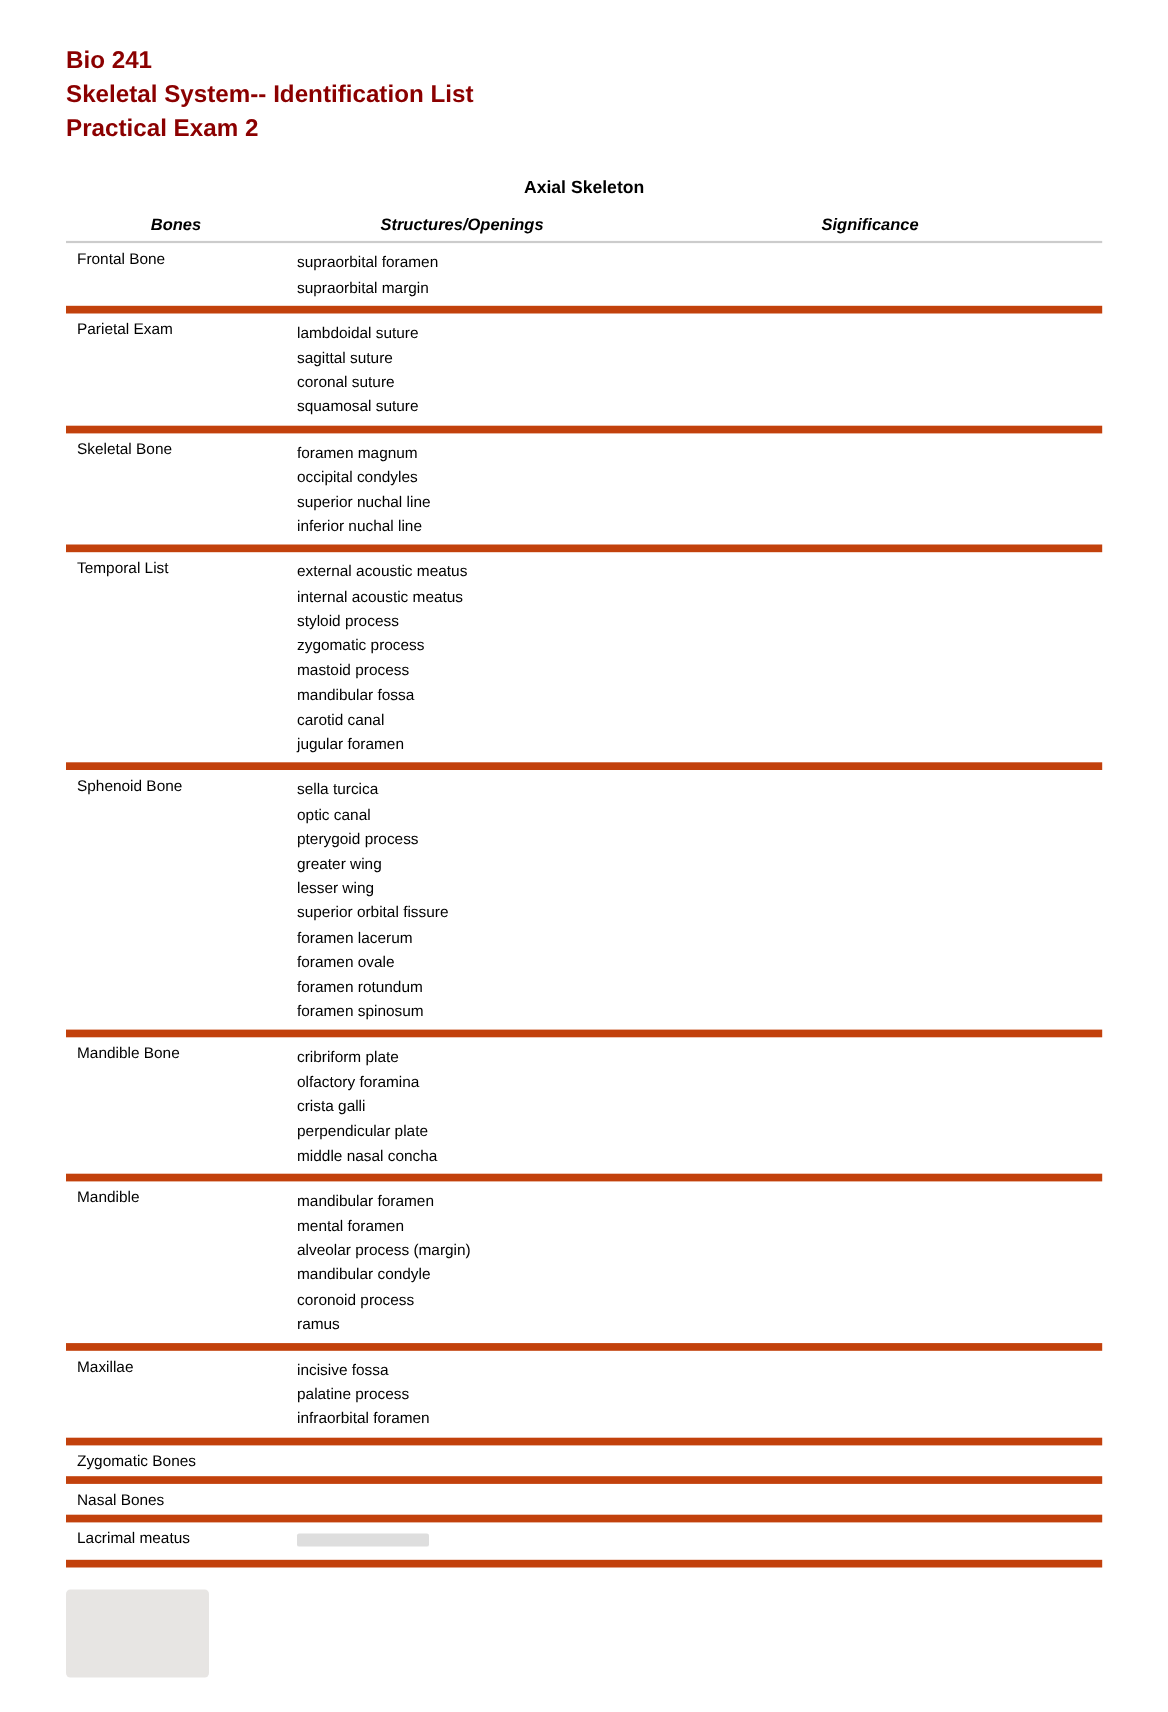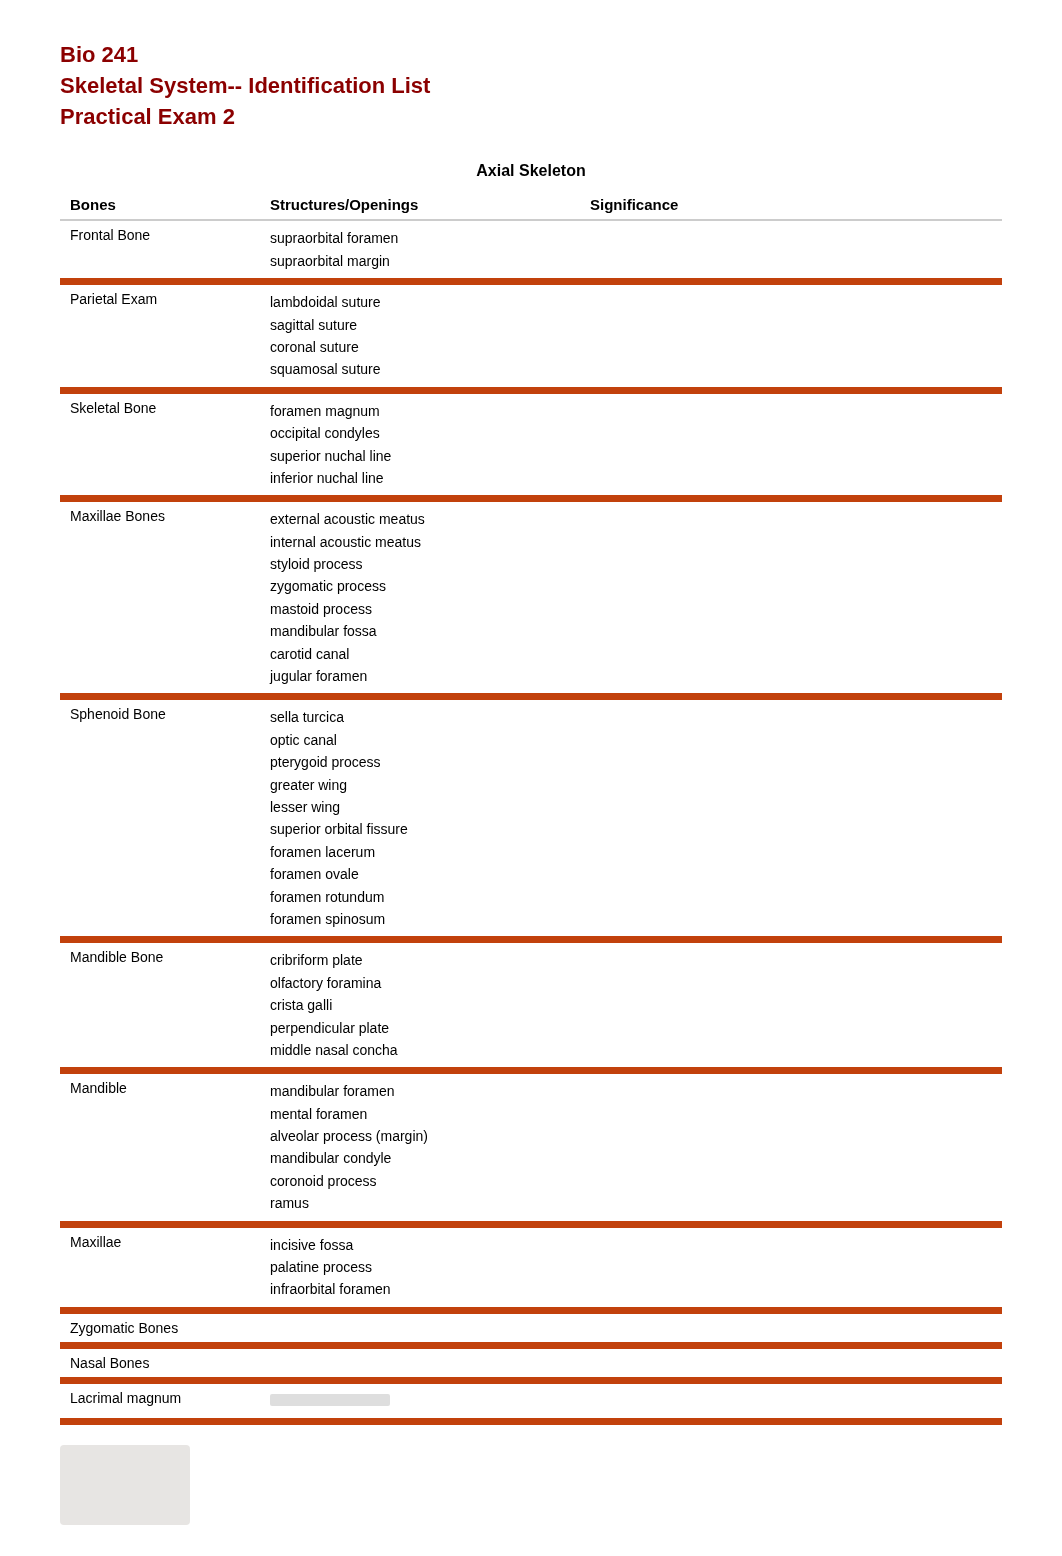--- a/index.html
+++ b/index.html
@@ -34,22 +34,23 @@
     }
     table {
       width: 100%;
       border-collapse: collapse;
       margin-bottom: 20px;
     }
     thead tr {
       border-bottom: 2px solid #ccc;
     }
     th {
+      font-style: italic;
       font-weight: bold;
-      text-align: left;
+      text-align: center;
       padding: 6px 10px;
       font-size: 15px;
     }
     td {
       padding: 6px 10px;
       vertical-align: top;
       border-bottom: 7px solid #c2410c;
     }
     td:first-child {
       width: 200px;
@@ -120,21 +121,21 @@
       </tr>
       <tr>
         <td>Skeletal Bone</td>
         <td class="structures">foramen magnum
 occipital condyles
 superior nuchal line
 inferior nuchal line</td>
         <td></td>
       </tr>
       <tr>
-        <td>Maxillae Bones</td>
+        <td>Temporal List</td>
         <td class="structures">external acoustic meatus
 internal acoustic meatus
 styloid process
 zygomatic process
 mastoid process
 mandibular fossa
 carotid canal
 jugular foramen</td>
         <td></td>
       </tr>
@@ -182,20 +183,20 @@
         <td>Zygomatic Bones</td>
         <td class="structures"></td>
         <td></td>
       </tr>
       <tr>
         <td>Nasal Bones</td>
         <td class="structures"></td>
         <td></td>
       </tr>
       <tr>
-        <td>Lacrimal magnum</td>
+        <td>Lacrimal meatus</td>
         <td class="structures"><span class="blurred-area"></span></td>
         <td></td>
       </tr>
     </tbody>
 </table>
 
 <div class="image-placeholder"></div>
 
 </body></html>

